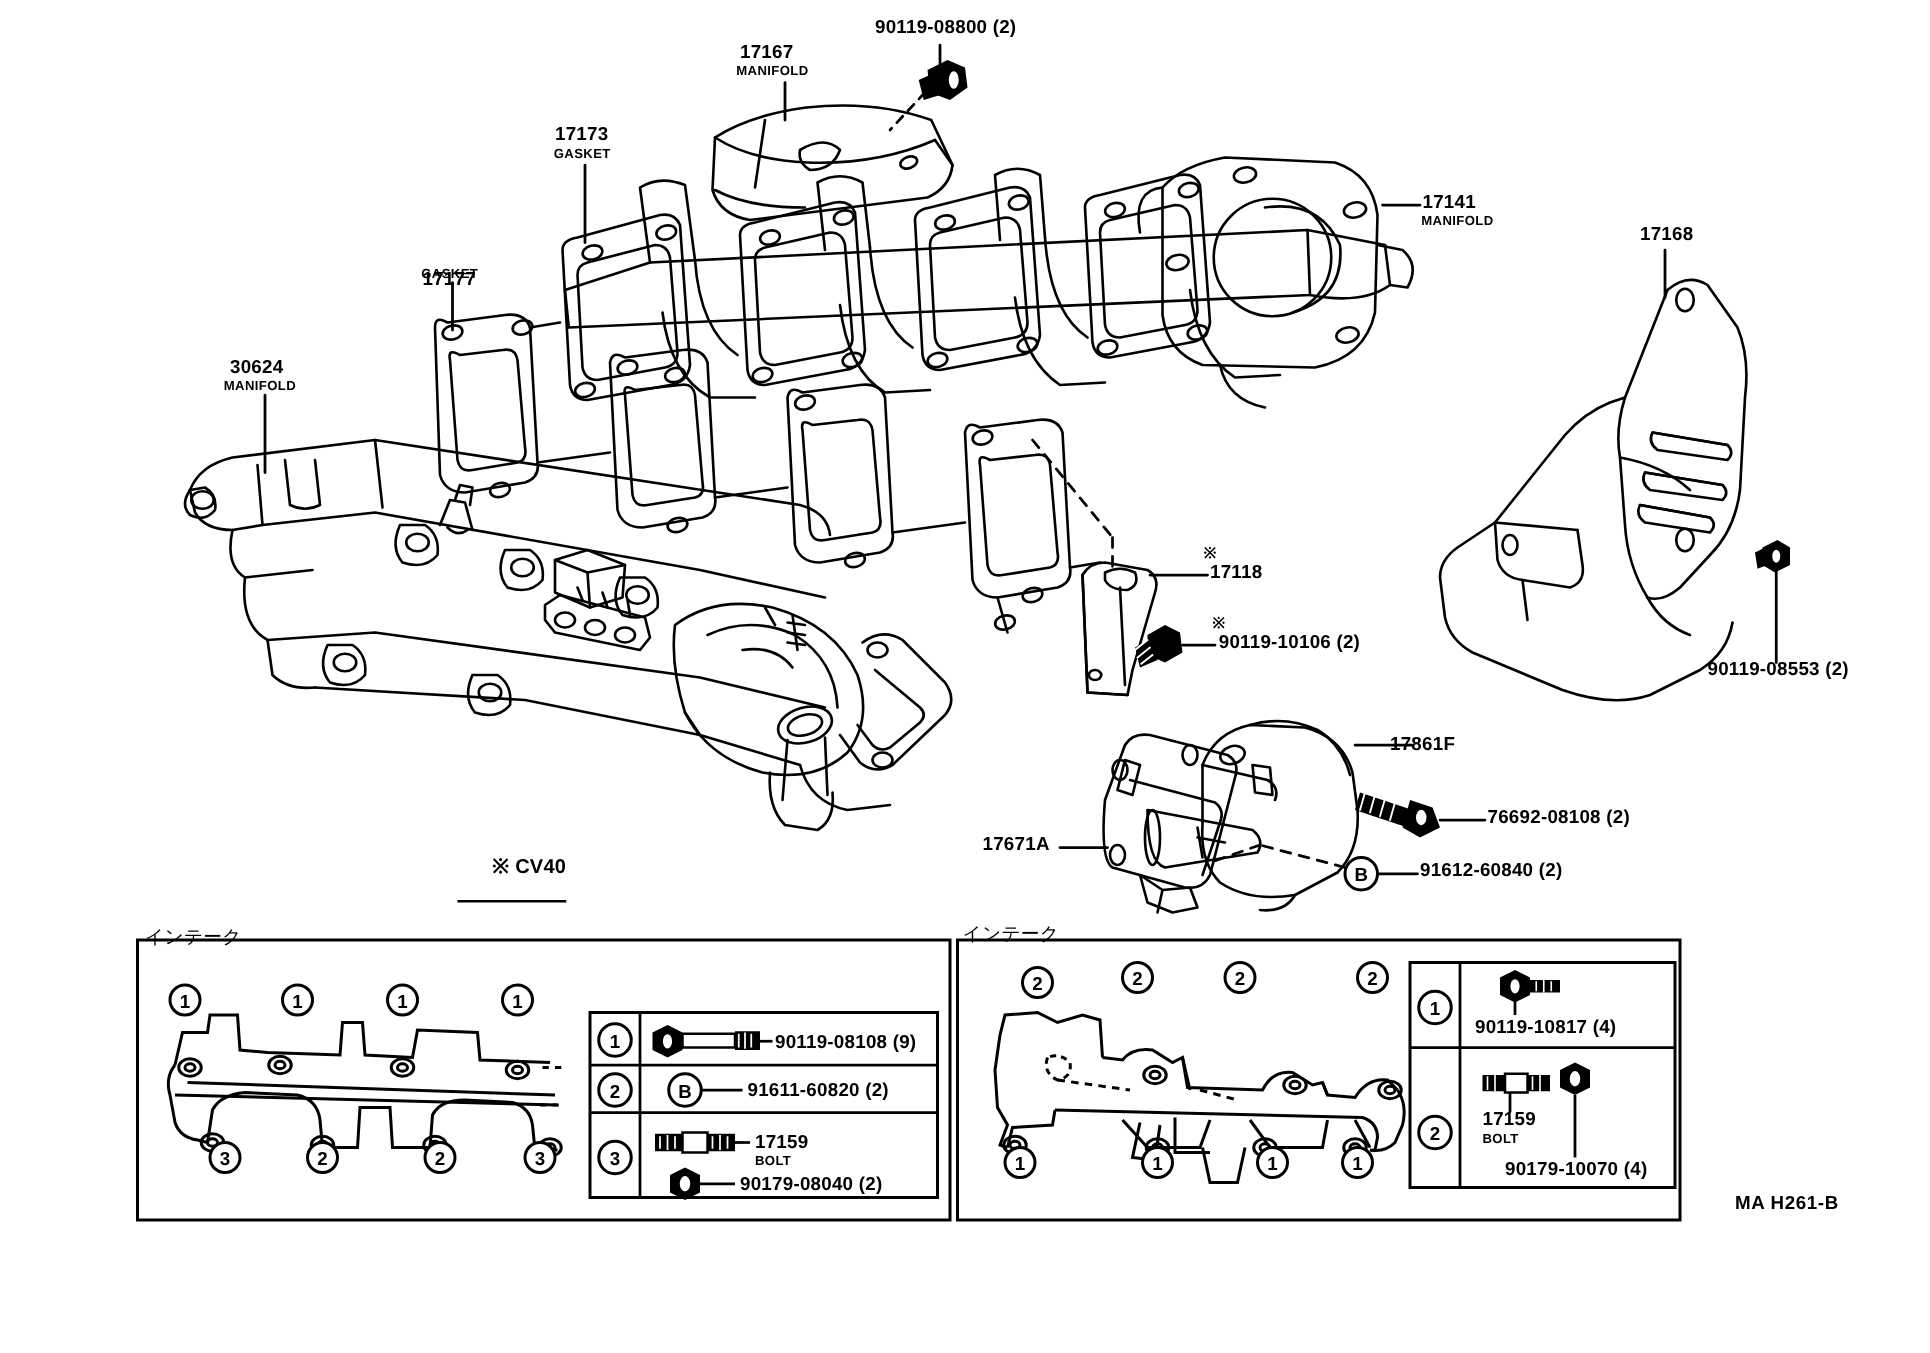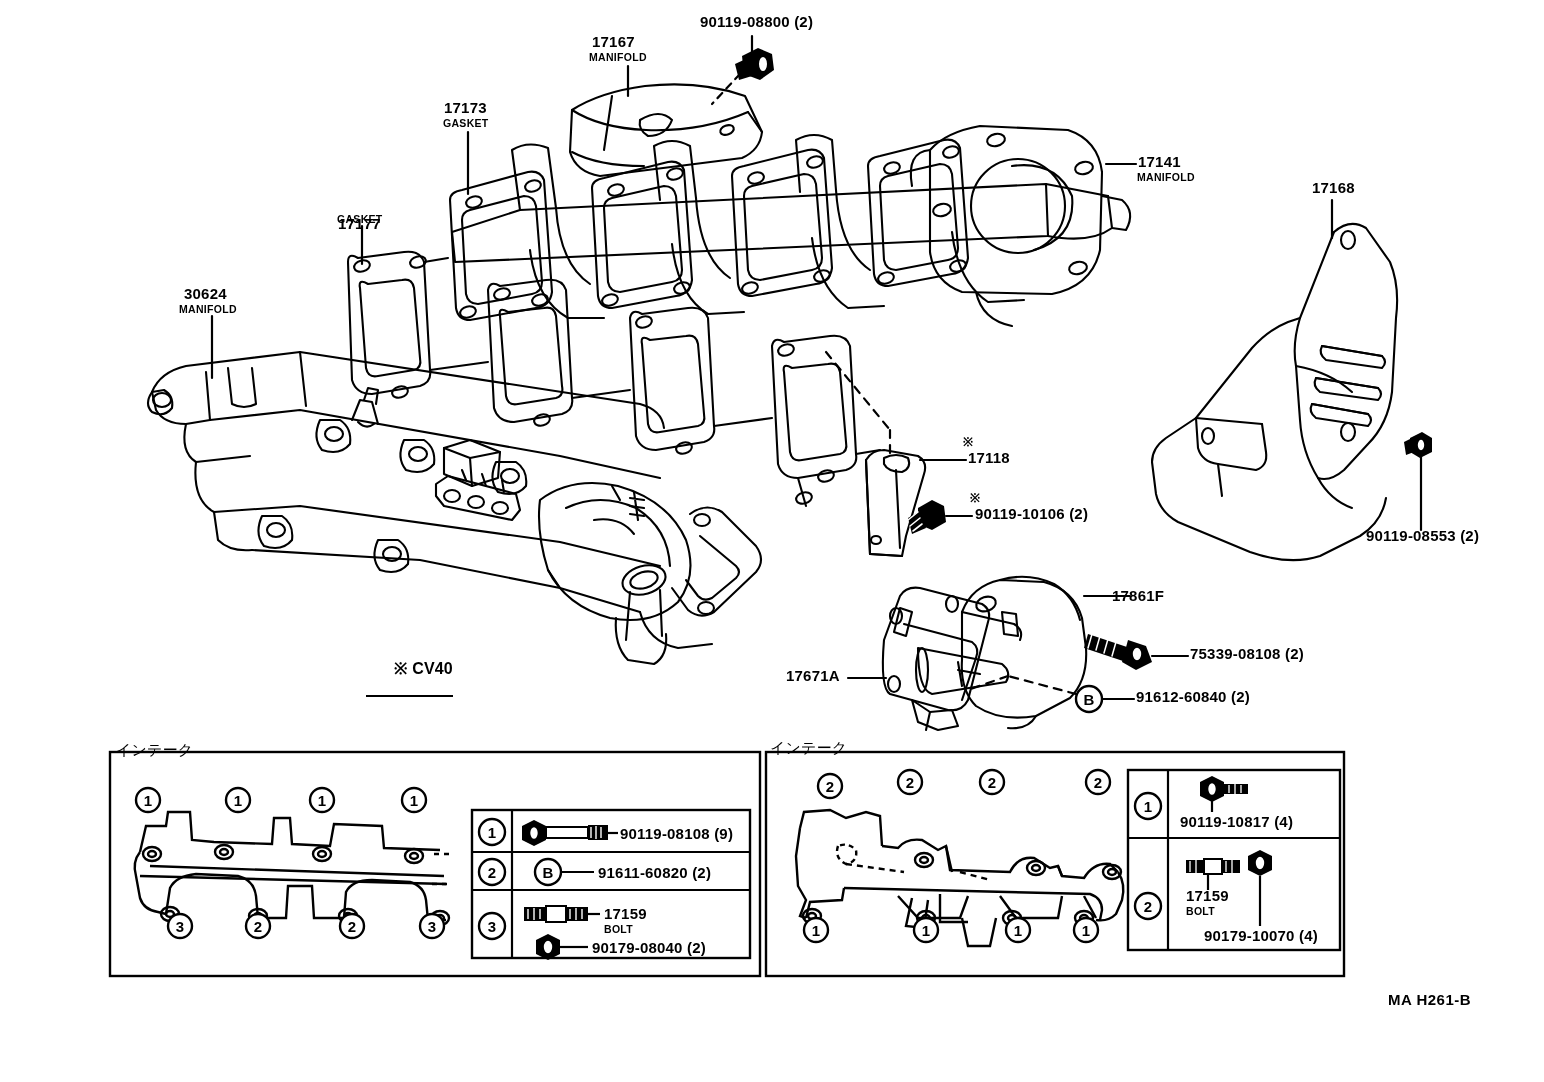--- a/index.html
+++ b/index.html
@@ -530,39 +530,39 @@
 
   <div class="lbl tiny" style="left:970px;top:492px;">※</div>
   <div class="lbl pn" style="left:975px;top:506px;">90119-10106 (2)</div>
 
   <div class="lbl pn" style="left:1366px;top:528px;">90119-08553 (2)</div>
 
   <div class="lbl pn" style="left:1112px;top:588px;">17861F</div>
 
   <div class="lbl pn" style="left:786px;top:668px;">17671A</div>
 
-  <div class="lbl pn" style="left:1190px;top:646px;">75339-08108 (2)</div>
+  <div class="lbl pn" style="left:1190px;top:646px;">76692-08108 (2)</div>
 
   <div class="lbl pn" style="left:1136px;top:689px;">91612-60840 (2)</div>
 
-  <div style="position:absolute;left:366px;top:645px;">
+  <div style="position:absolute;left:366px;top:670px;">
     <span class="lbl note underline-note" style="position:relative;left:0;top:0;display:inline-block;">
       <span>※</span><span>&nbsp;</span><span>CV40</span>
     </span>
   </div>
 
   <div class="lbl jp" style="left:116px;top:742px;">インテーク</div>
   <div class="lbl jp" style="left:770px;top:740px;">インテーク</div>
 
   <div class="lbl pn" style="left:620px;top:826px;">90119-08108 (9)</div>
   <div class="lbl pn" style="left:598px;top:865px;">91611-60820 (2)</div>
   <div class="lbl pn" style="left:604px;top:906px;">17159</div>
   <div class="lbl sub" style="left:604px;top:924px;">BOLT</div>
   <div class="lbl pn" style="left:592px;top:940px;">90179-08040 (2)</div>
 
   <div class="lbl pn" style="left:1180px;top:814px;">90119-10817 (4)</div>
   <div class="lbl pn" style="left:1186px;top:888px;">17159</div>
   <div class="lbl sub" style="left:1186px;top:906px;">BOLT</div>
   <div class="lbl pn" style="left:1204px;top:928px;">90179-10070 (4)</div>
 
-  <div class="lbl code" style="left:1388px;top:955px;margin-top:37px;">MA H261-B</div>
+  <div class="lbl code" style="left:1388px;top:955px;">MA H261-B</div>
 
 </div>
 
 </body></html>

